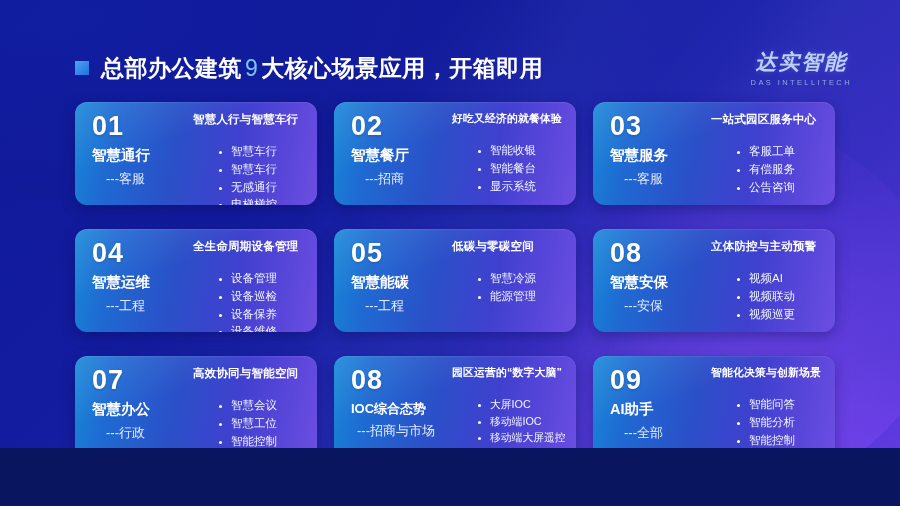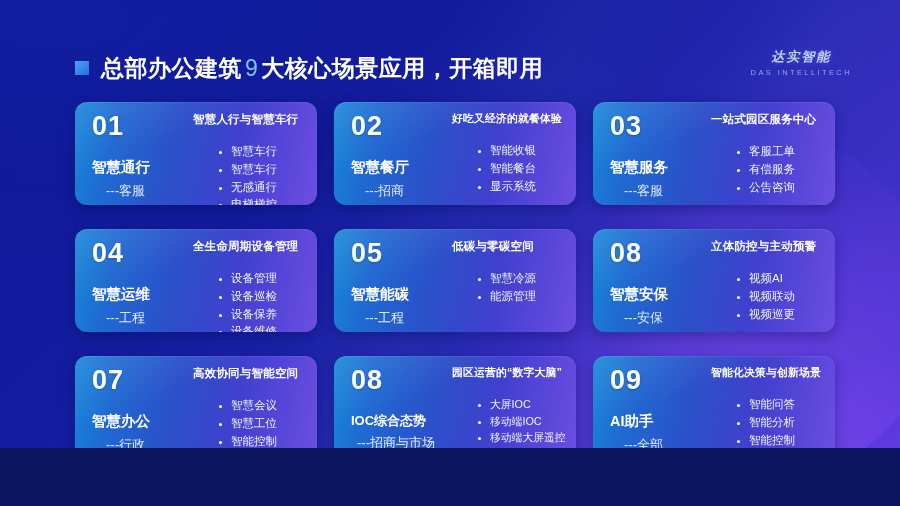--- a/index.html
+++ b/index.html
@@ -80,21 +80,21 @@
 
   .logo {
     position: absolute;
     right: 48px;
     top: 48px;
     text-align: center;
     opacity: 0.9;
     z-index: 5;
   }
   .logo-cn {
-    font-size: 13px;
+    font-size: 21px;
     font-weight: bold;
     color: #cfe0f8;
     letter-spacing: 2px;
     font-style: italic;
     text-shadow: 0 0 6px rgba(120,170,255,0.35);
   }
   .logo-en {
     font-size: 7.5px;
     color: #9fb6e6;
     letter-spacing: 2.4px;
@@ -144,21 +144,21 @@
     font-weight: bold;
     color: #ffffff;
     line-height: 1;
     letter-spacing: 1px;
     text-shadow: 0 1px 3px rgba(0,0,0,0.18);
   }
   .card-name {
     font-size: 14.5px;
     font-weight: bold;
     color: #ffffff;
-    margin-top: 20px;
+    margin-top: 8px;
     line-height: 1.1;
     white-space: nowrap;
   }
   .card-name.small {
     font-size: 13px;
   }
   .card-dept {
     font-size: 13px;
     color: #e3ecfb;
     margin-top: 6px;

